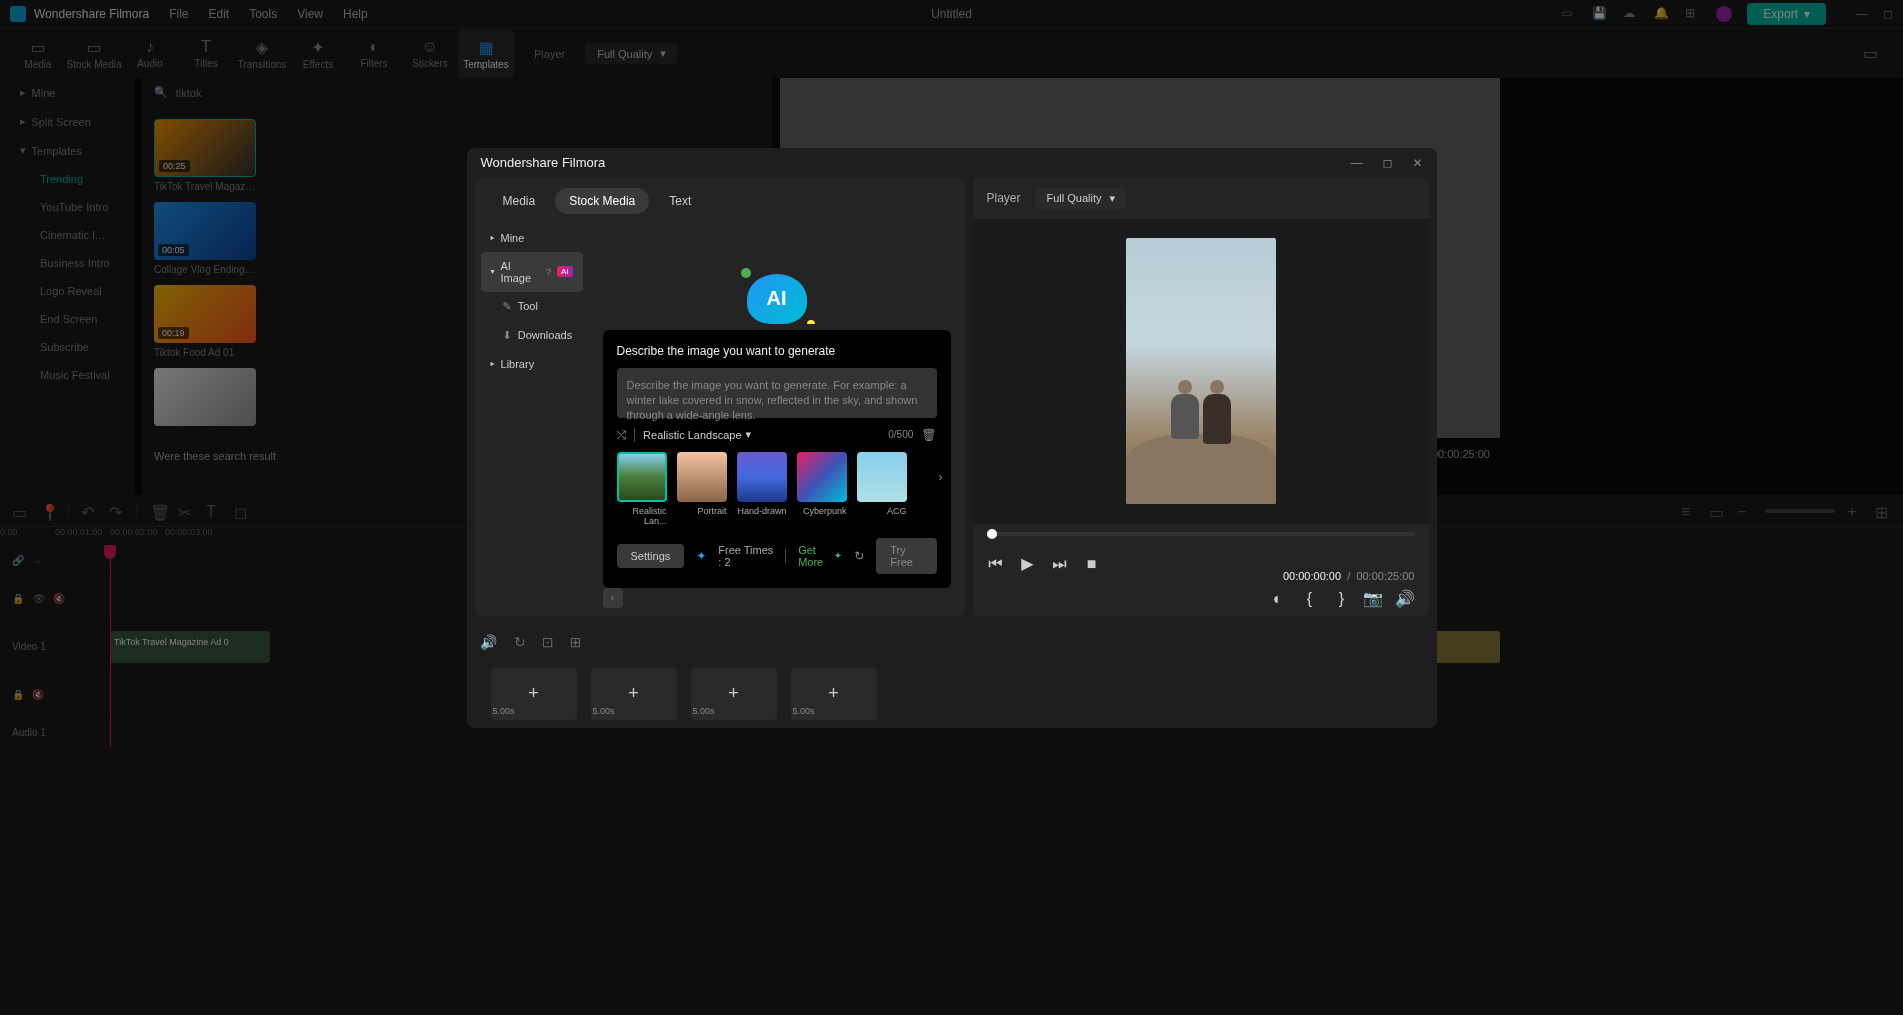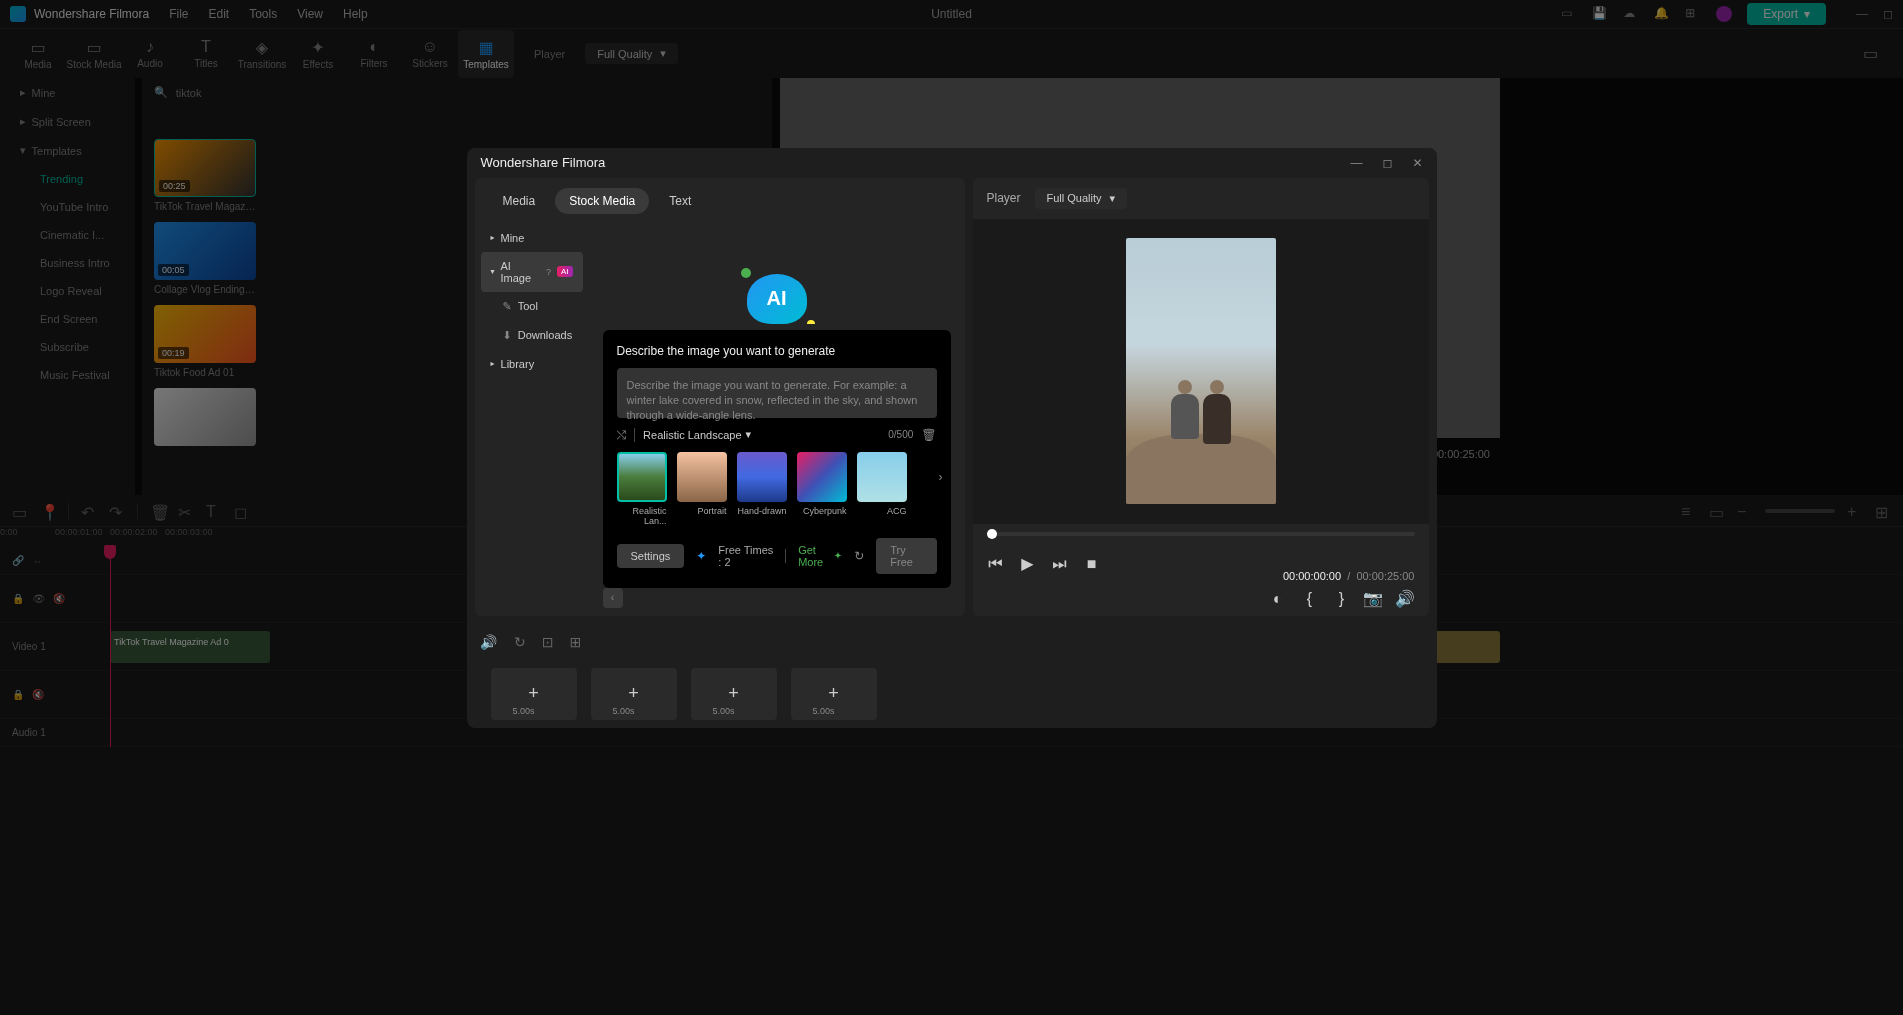--- a/index.html
+++ b/index.html
@@ -130,30 +130,30 @@
     .ctrl-icon { width: 18px; height: 18px; color: #ccc; cursor: pointer; display: flex; align-items: center; justify-content: center; }
     .time-display { margin-left: auto; font-size: 11px; color: #eee; margin-top: 24px; }
     .time-total { color: #888; }
     
     
     .modal-lower { padding: 10px 14px; display: flex; gap: 10px; }
     .modal-lower-toolbar { display: flex; gap: 16px; padding: 8px 0; }
     .lower-icon { color: #666; font-size: 14px; cursor: pointer; }
     .slot-card { width: 86px; height: 52px; background: #2a2a2a; border-radius: 4px; display: flex; flex-direction: column; align-items: center; justify-content: center; position: relative; }
     .slot-plus { font-size: 18px; color: #ccc; }
-    .slot-dur { position: absolute; bottom: 4px; left: 22px; font-size: 9px; color: #888; }
+    .slot-dur { position: absolute; bottom: 4px; left: 2px; font-size: 9px; color: #888; }
     
     
     .modal-footer { padding: 12px 14px; display: flex; justify-content: flex-end; gap: 10px; }
     .btn { padding: 6px 18px; border-radius: 4px; font-size: 12px; cursor: pointer; }
     .btn-save { background: #00bfa5; color: #fff; }
     .btn-secondary { background: #3a3a3a; color: #ccc; }
     
     
-    .th-orange { background: linear-gradient(135deg, #ff9800, #333); margin-top: 20px; }
+    .th-orange { background: linear-gradient(135deg, #ff9800, #333); }
     .th-blue { background: linear-gradient(135deg, #2196f3, #0d47a1); }
     .th-yellow { background: linear-gradient(135deg, #ffc107, #ff5722); }
     .th-white { background: linear-gradient(135deg, #eee, #999); }
     .th-land { background: linear-gradient(to bottom, #87ceeb, #4a7c3c, #2a4a1c); }
     .th-port { background: linear-gradient(to bottom, #f4c2a0, #8a6548); }
     .th-hand { background: linear-gradient(to bottom, #6a5acd, #4169e1, #1e3a8a); }
     .th-cyber { background: linear-gradient(135deg, #e91e63, #3f51b5, #00bcd4); }
     .th-acg { background: linear-gradient(to bottom, #87ceeb, #b0e0e6); }
   </style>
 </head>
@@ -287,20 +287,21 @@
             </div>
           <div class="bg-thumb-label">Tiktok Food Ad 01</div>
         </div>
       </div>
       <div class="bg-thumb-row">
         <div class="bg-thumb">
             <div class="bg-thumb-img th-white"></div>
           </div>
       </div>
     </div>
+    <div class="bg-question">Were these search result</div>
   </div>
   <div class="bg-preview">
     <div class="bg-preview-video"></div>
     <div class="bg-times"><span>00:00:00:00</span> &nbsp;/&nbsp; <span>00:00:25:00</span></div>
   </div>
 </div>
 
 <div class="timeline-area">
   <div class="timeline-toolbar">
     <div class="timeline-icon">▭</div>

